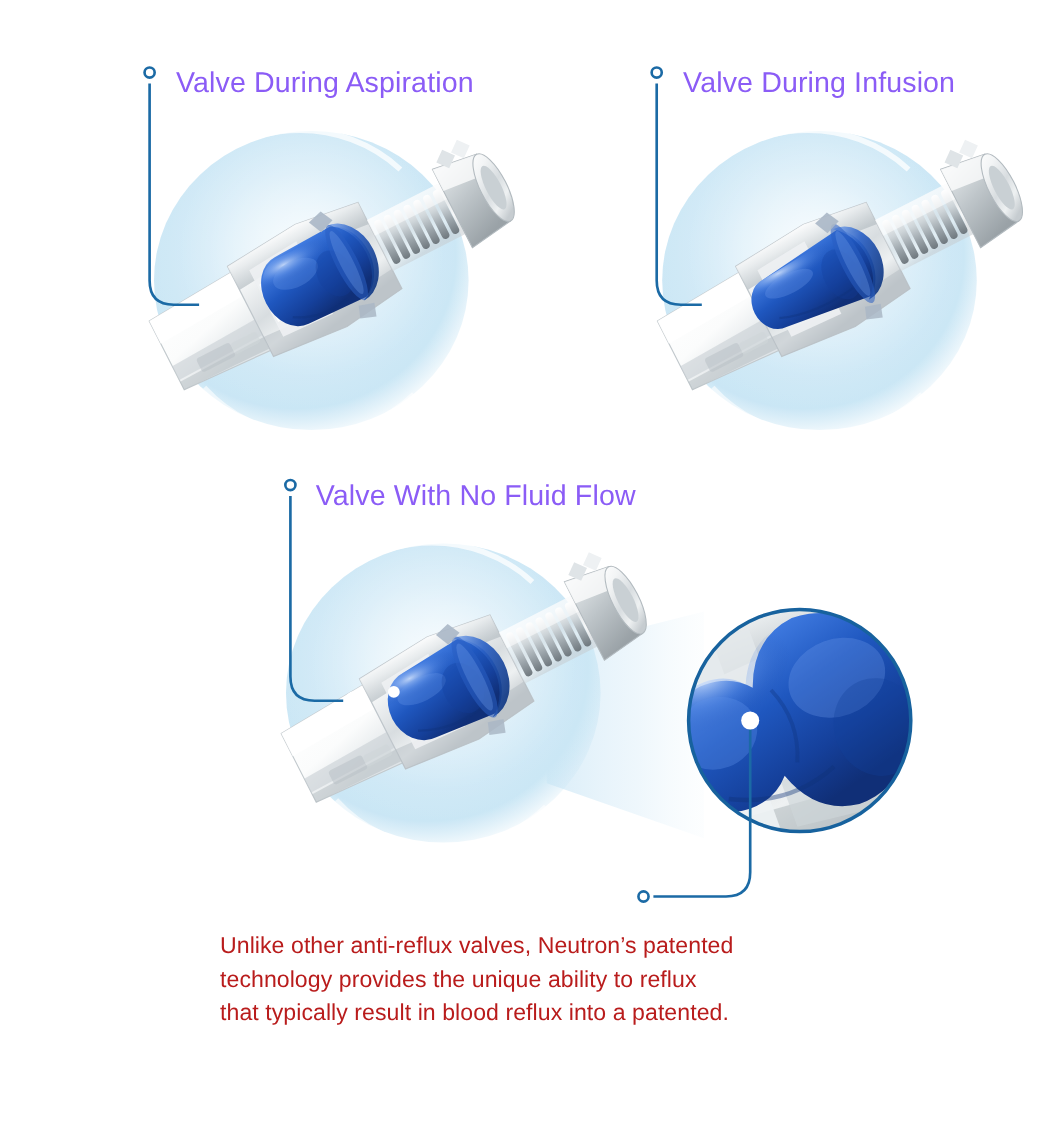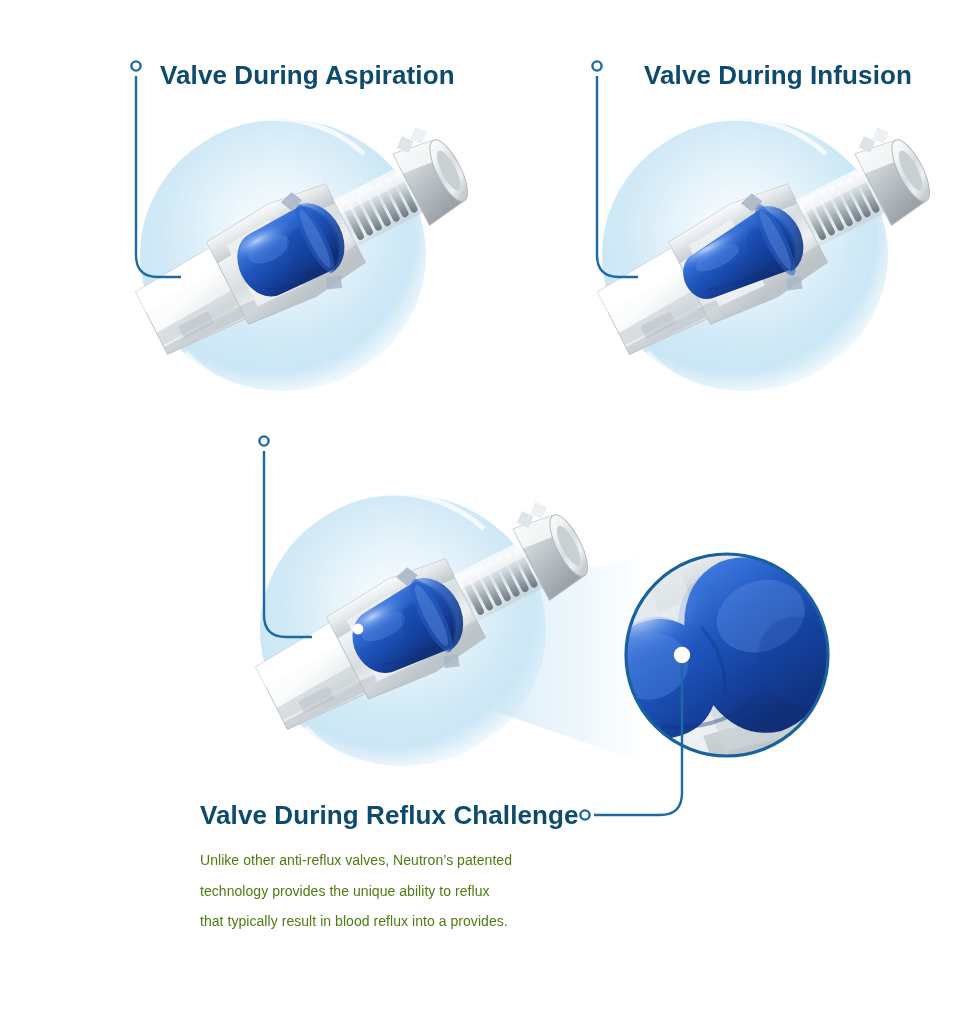--- a/index.html
+++ b/index.html
@@ -6,32 +6,32 @@
   html,body{
     width:956px; height:1024px;
     background:#ffffff;
     font-family:"Liberation Sans", sans-serif;
     overflow:hidden;
   }
   #stage{ position:relative; width:956px; height:1024px; background:#fff; }
 
   .label{
     position:absolute;
-    color:#0c4a6e;
+    color:#8b5cf6;
     font-size:26px;
-    font-weight:700;
+    font-weight:400;
     letter-spacing:.1px;
     white-space:nowrap;
     line-height:1;
   }
 
   .body-copy{
     position:absolute;
-    color:#4d7c0f;
-    font-size:14px;
+    color:#b91c1c;
+    font-size:21px;
     line-height:30.5px;
     width:520px;
     letter-spacing:.05px;
   }
 
   svg{ display:block; overflow:visible; }
   .vec{ position:absolute; left:0; top:0; pointer-events:none; }
 </style>
 </head>
 <body>
@@ -354,24 +354,24 @@
     <g fill="none" stroke="#1b6aa5" stroke-width="2.4">
       <path d="M594 815 L660 815 Q682 815 682 793 L682 690"></path>
     </g>
     <circle cx="585" cy="815" r="4.6" fill="#ffffff" stroke="#1b6aa5" stroke-width="2.4"></circle>
     <line x1="682" y1="690" x2="682" y2="660" stroke="#1b6aa5" stroke-width="2.4"></line>
     <circle cx="682" cy="655" r="8.2" fill="#ffffff"></circle>
   </svg>
 
   <div class="label" style="left:160px; top:62px;">Valve During Aspiration</div>
 
-  <div class="label" style="left:644px; top:62px;">Valve During Infusion</div>
-
-
-  <div class="label" style="left:200px; top:802px;">Valve During Reflux Challenge</div>
+  <div class="label" style="left:621px; top:62px;">Valve During Infusion</div>
+
+  <div class="label" style="left:287px; top:437px;">Valve With No Fluid Flow</div>
+
 
   <div class="body-copy" style="left:200px; top:845px;">
     <div>Unlike other anti-reflux valves, Neutron’s patented</div>
     <div>technology provides the unique ability to reflux</div>
-    <div>that typically result in blood reflux into a provides.</div>
+    <div>that typically result in blood reflux into a patented.</div>
   </div>
 
 </div>
 
 </body></html>

